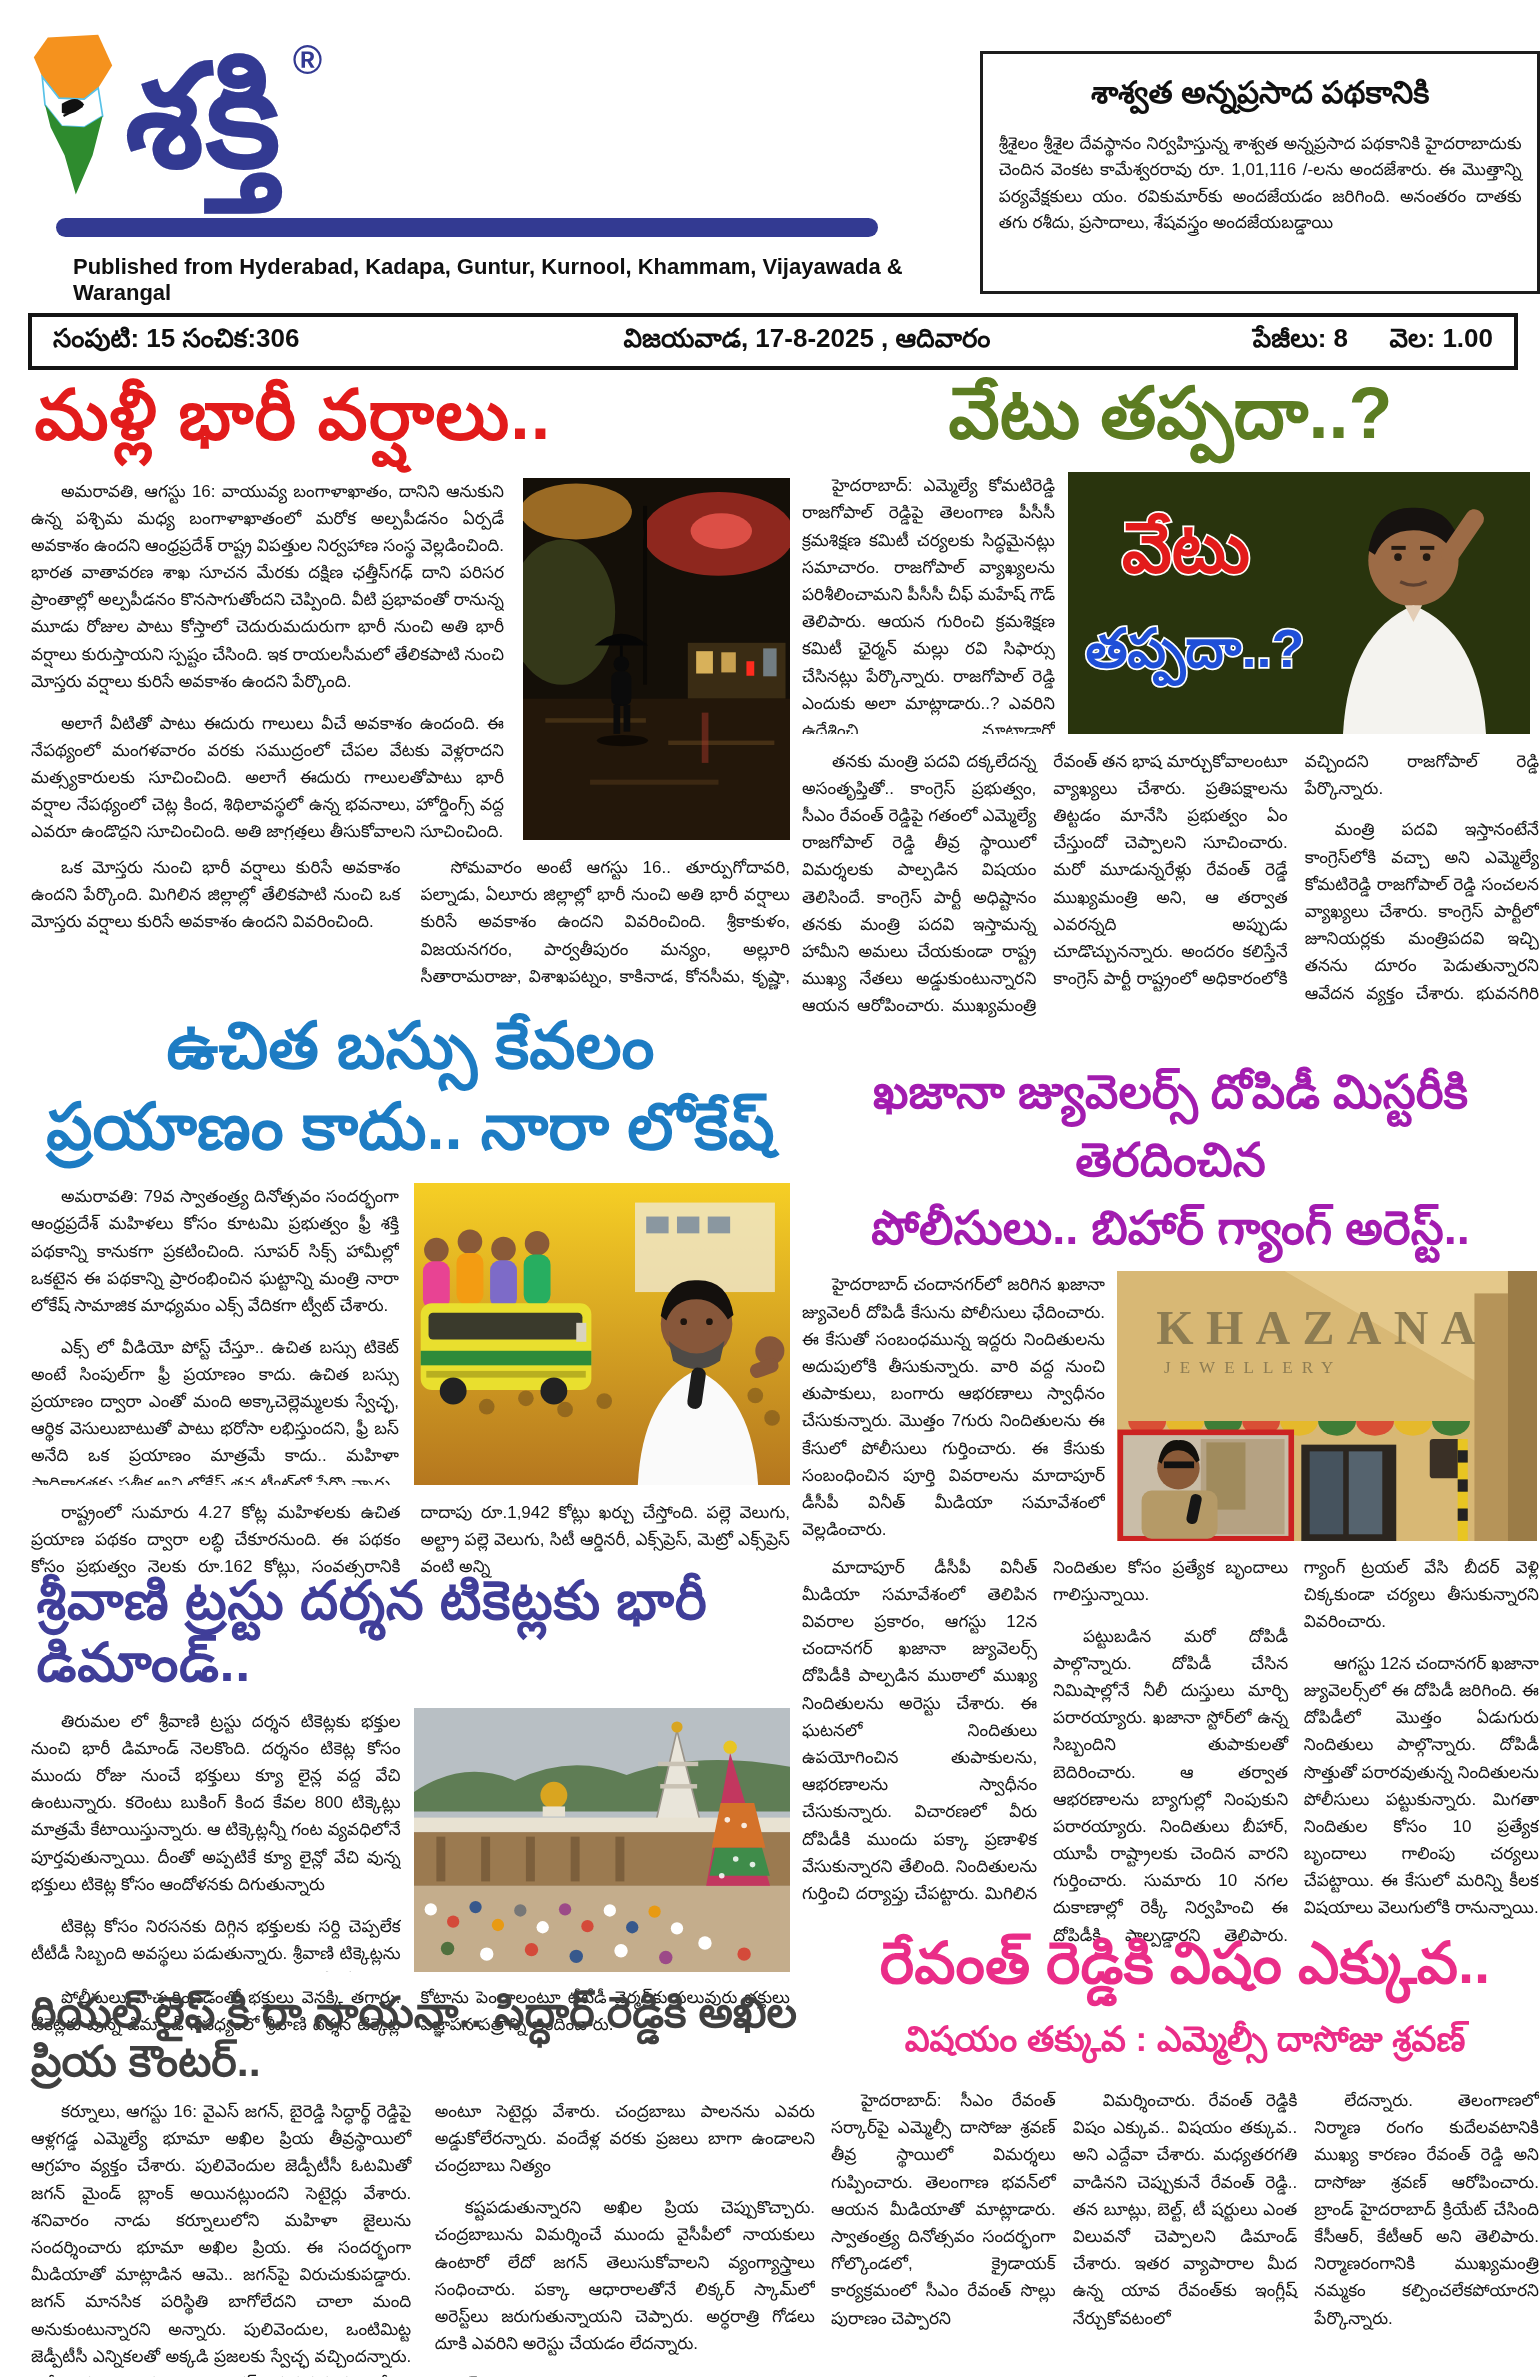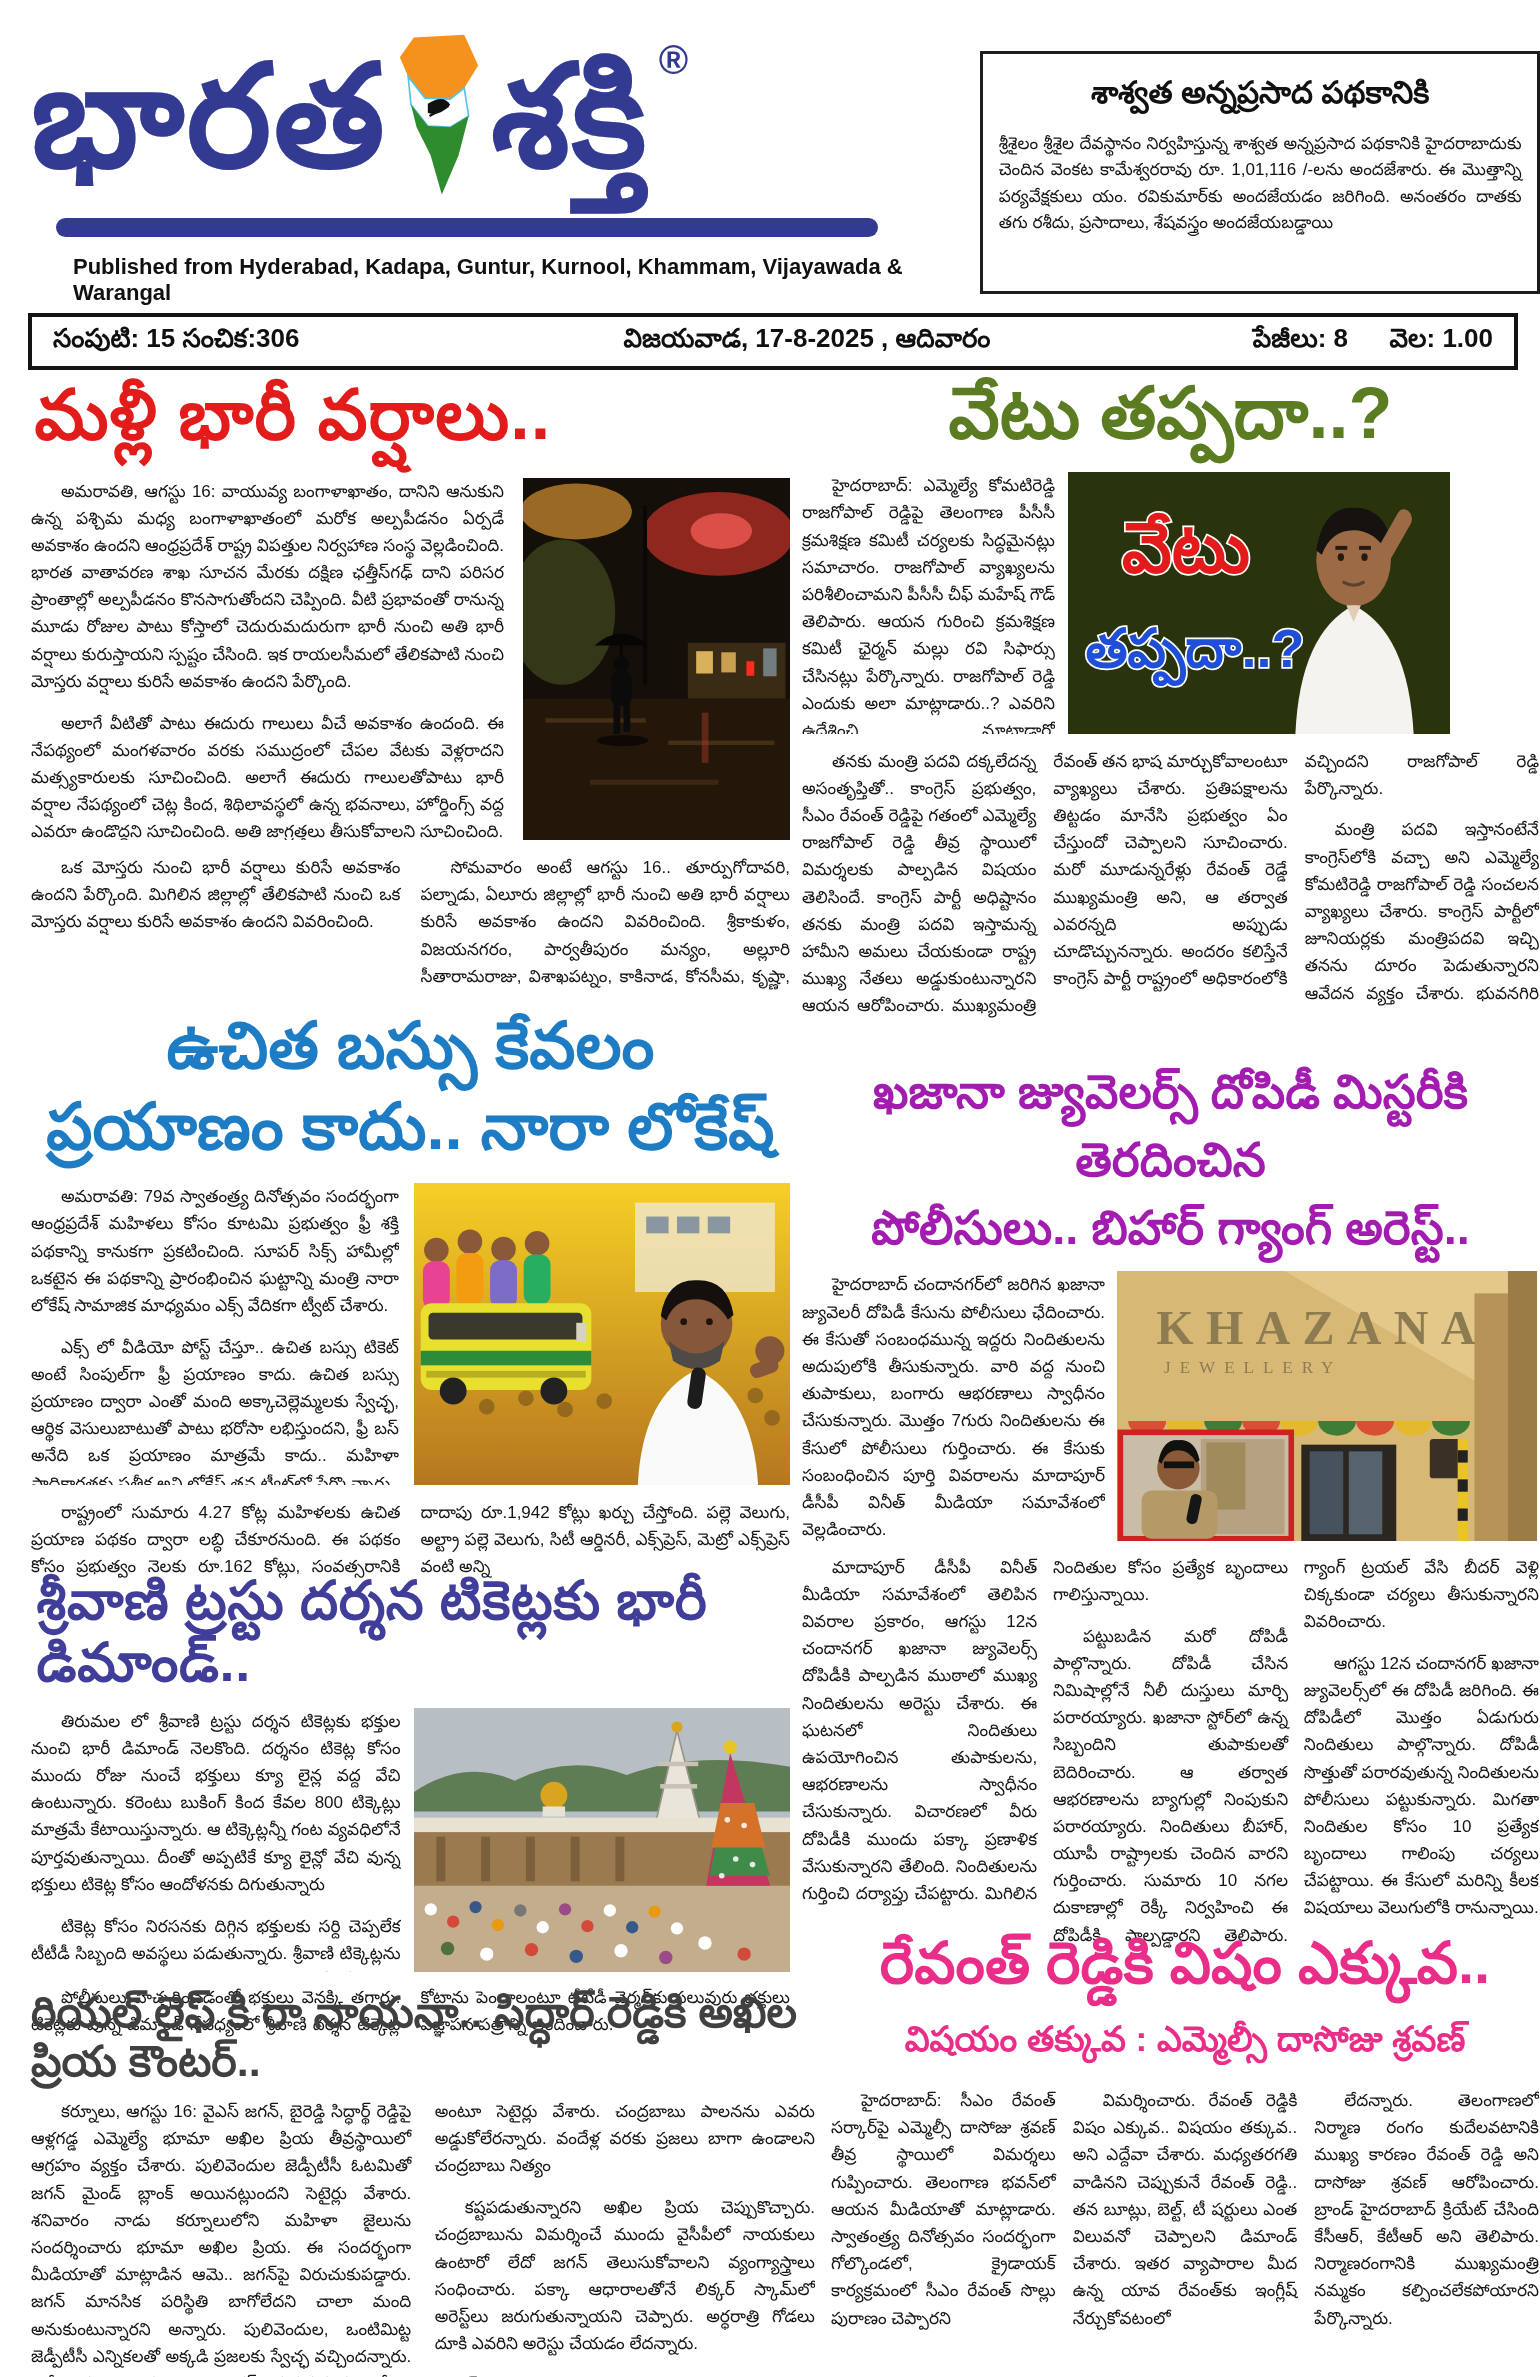--- a/index.html
+++ b/index.html
@@ -40,21 +40,21 @@
   .h-rains{font-size:70px;font-weight:800;color:#e21b1b;letter-spacing:1.1px;line-height:1.1;margin-left:3.4px;}
   .rains-row{display:flex;gap:19px;margin-top:23.5px;}
   .rains-left{width:476px;height:362px;}
   .rains-photo{width:267px;height:362px;}
   .rains-cols{margin-top:14.5px;column-count:2;column-gap:20px;height:150px;}
   
   .art-vetu{position:absolute;left:802px;top:374px;width:737px;}
   .h-vetu{text-align:center;font-size:72px;font-weight:800;color:#5c7c22;line-height:1.1;}
   .vetu-row{display:flex;gap:13.4px;margin-top:19px;}
   .vetu-lead{width:253px;height:262px;}
-  .vetu-photo{width:382px;height:262px;background:#bef264;}
+  .vetu-photo{width:462px;height:262px;background:#bef264;}
   .vetu-overlay{position:absolute;left:17px;top:34px;width:201px;text-align:center;}
   .vetu-t1{font-size:70px;font-weight:800;color:#e31b1b;-webkit-text-stroke:3.4px #ffffff;
            paint-order:stroke fill;line-height:1.2;}
   .vetu-t2{font-size:54px;font-weight:800;color:#1f4fd8;-webkit-text-stroke:3.4px #ffffff;
            paint-order:stroke fill;line-height:1.3;margin-top:22.4px;}
   .vetu-cols{margin-top:13.4px;column-count:3;column-gap:17px;height:278px;}
   
   .art-bus{position:absolute;left:31px;top:1005px;width:759px;}
   .h-bus{text-align:center;font-size:65px;font-weight:800;color:#1d7cc3;line-height:1.25;}
   .bus-row{display:flex;gap:14.5px;margin-top:15.7px;}
@@ -90,21 +90,20 @@
   .h-rev2{text-align:center;font-size:35px;font-weight:800;color:#ea2d88;margin-top:22.4px;}
   .rev-cols{margin-top:19px;column-count:3;column-gap:17px;height:284px;}
 </style>
 </head>
 <body>
 
 <div class="page">
 
   <div class="masthead">
     <div class="logo-row">
-      <span class="logo-word">భారత</span>
       <svg class="map-icon" viewBox="0 0 150 300" preserveAspectRatio="none">
         <polygon points="30,10 120,5 145,60 120,100 95,120 50,118 20,80 5,45" fill="#f5921e"></polygon>
         <polygon points="20,80 50,118 95,120 120,100 128,150 95,170 55,168 25,130" fill="#ffffff" stroke="#58c2e8" stroke-width="3"></polygon>
         <polygon points="25,130 55,168 95,170 128,150 110,220 80,290 60,220 35,170" fill="#2e8b2e"></polygon>
         <path d="M55 128 q28 -18 40 2 q-20 22 -40 14 z" fill="#111"></path>
         <line x1="58" y1="150" x2="92" y2="132" stroke="#111" stroke-width="4"></line>
       </svg>
       <span class="logo-word">శక్తి</span>
       <span class="reg-mark">®</span>
     </div>

